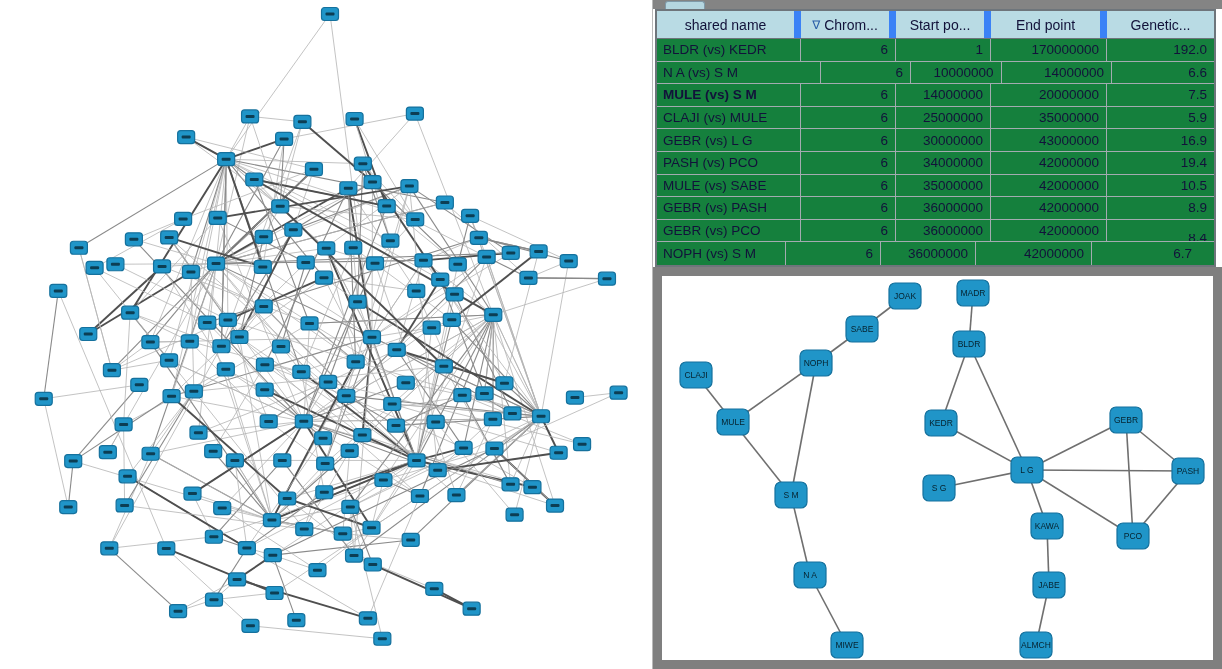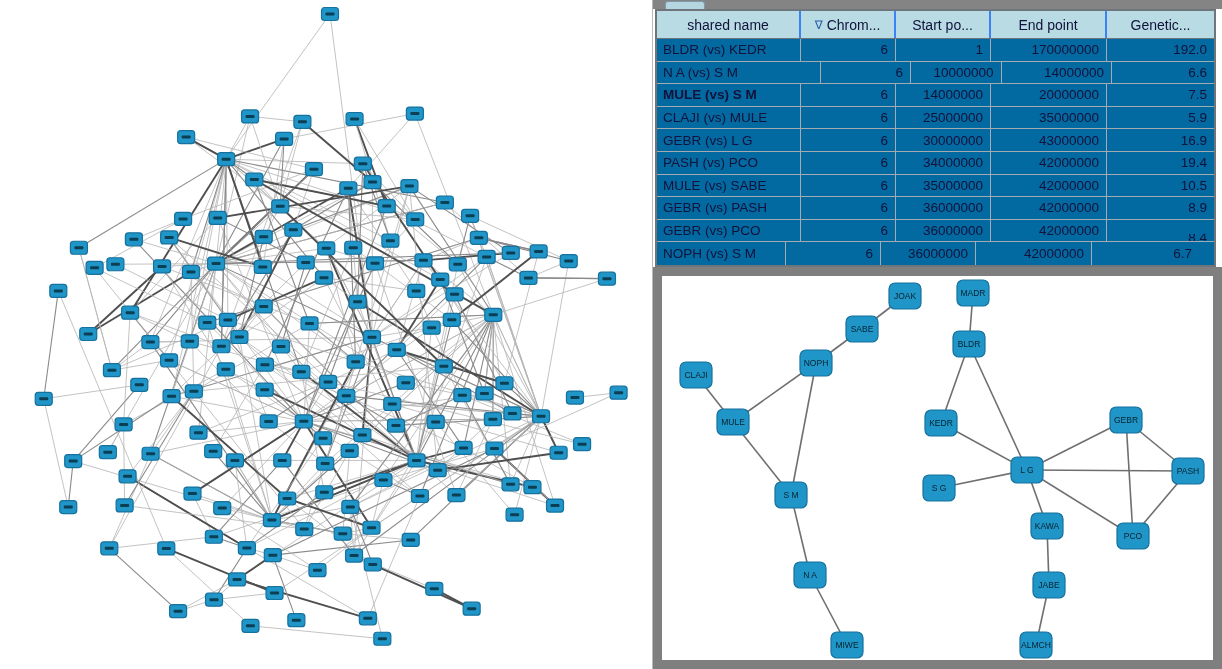--- a/index.html
+++ b/index.html
@@ -10,26 +10,26 @@
   #splitter{position:absolute;left:650px;top:0;width:2px;height:669px;background:#ffffff;border-right:1px solid #b9b9b9;}
   
   #right-col{position:absolute;left:653px;top:0;width:569px;height:669px;background:#ffffff;}
   .top-strip{position:absolute;left:0;top:0;width:569px;height:9px;background:#848484;}
   .tab-stub{position:absolute;left:12px;top:1px;width:40px;height:8px;background:#b5d6e0;
             border:1px solid #7f99a8;border-bottom:none;border-radius:3px 3px 0 0;box-sizing:border-box;}
   
   .table-wrap{position:absolute;left:2px;top:9px;width:561px;background:#fff;
               border:2px solid #6e757b;box-sizing:border-box;}
   .thead{display:flex;background:#b9dbe4;height:27px;}
-  .th{box-sizing:border-box;border-right:2px solid #3b82f6;display:flex;align-items:center;
+  .th{box-sizing:border-box;border-right:7px solid #3b82f6;display:flex;align-items:center;
       justify-content:center;font-size:14px;color:#12123a;gap:4px;overflow:hidden;white-space:nowrap;}
   .th:last-child{border-right:none;}
   .filter-glyph{color:#2a5fa8;font-size:12px;line-height:1;}
   .tbody{border-top:1px solid #6e757b;}
-  .trow{display:flex;height:22.6px;background:#0369a1;}
+  .trow{display:flex;height:22.6px;background:#15803d;}
   .tcell{box-sizing:border-box;border-right:1px solid #a3abb0;border-bottom:1px solid #a3abb0;
          font-size:13.5px;color:#12123a;display:flex;align-items:center;overflow:hidden;white-space:nowrap;}
   .tcell:last-child{border-right:none;}
   .trow:last-child .tcell{border-bottom:none;}
   .al{justify-content:flex-start;padding-left:6px;}
   .ar{justify-content:flex-end;padding-right:7px;}
   
   .net-frame{position:absolute;left:0;top:267px;width:569px;height:402px;background:#ffffff;
              border:9px solid #7f7f7f;box-sizing:border-box;}
   #detail-net{position:absolute;left:0;top:0;}

